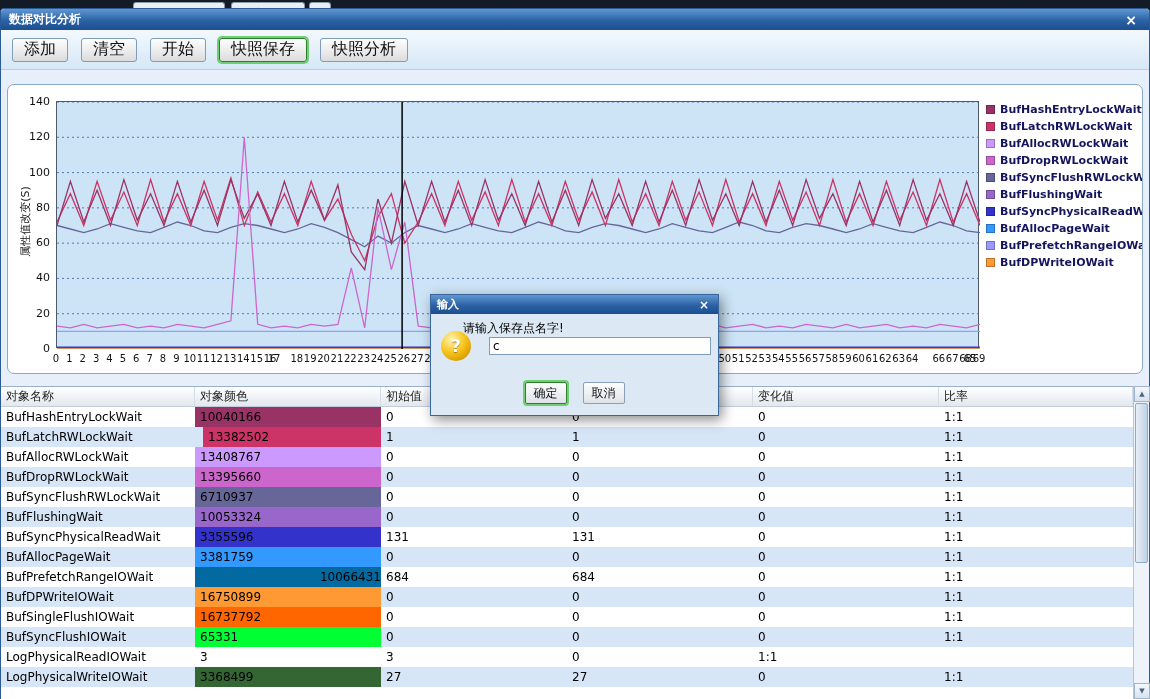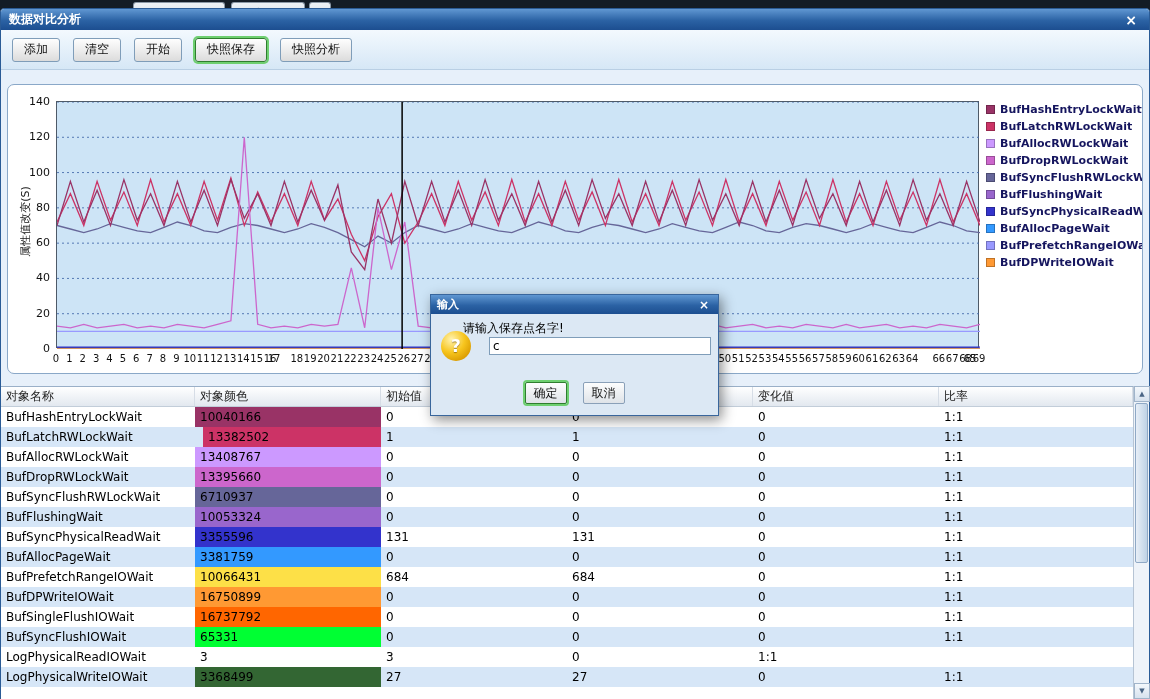--- a/index.html
+++ b/index.html
@@ -17,21 +17,21 @@
   .window { position:absolute; left:0; top:8px; width:1150px; height:691px;
             border:1px solid #2a5b96; background:#e7f0fa; border-radius:4px 4px 0 0; overflow:hidden; }
   .titlebar { height:21px; display:flex; align-items:center; padding:0 8px;
               background:linear-gradient(#6097d2,#2b62a4 55%,#1c4e90); color:#fff;
               border-radius:3px 3px 0 0; }
   .titlebar .title { font-size:12px; font-weight:bold; }
   .win-close { margin-left:auto; width:20px; text-align:center; font-size:14px; font-weight:bold; color:#fff; }
 
   .toolbar { height:40px; display:flex; align-items:center; gap:13px; padding-left:11px;
              background:linear-gradient(#f3f9fe,#d6e7f6); border-bottom:1px solid #b9cfe4; }
-  .tbtn { height:24px; padding:0 11px; font-size:12px; color:#111;
+  .tbtn { height:24px; padding:0 11px; font-size:16px; color:#111;
           font-family:"DejaVu Sans","Liberation Sans",sans-serif;
           background:linear-gradient(#fefefe,#dcdcdc); border:1px solid #7f9db9; border-radius:3px; }
   .tbtn.focused { border:1px solid #2f7d2f; box-shadow:0 0 0 2px #6ecf70; }
 
   
   .chart-panel { position:absolute; left:7px; top:84px; width:1136px; height:290px;
                  background:#fff; border:1px solid #8aa8c8; border-radius:7px; }
   .plot { position:absolute; left:48px; top:16px; width:923px; height:247px;
           background:#cde4f6; border:1px solid #4e5a68; }
   .plot svg { position:absolute; left:0; top:0; }
@@ -337,21 +337,21 @@
         <div class="trow alt">
           <div class="td">BufAllocPageWait</div>
           <div class="td" style="background: rgb(51, 153, 255);">3381759</div>
           <div class="td">0</div>
           <div class="td">0</div>
           <div class="td">0</div>
           <div class="td">1:1</div>
         </div>
         <div class="trow">
           <div class="td">BufPrefetchRangeIOWait</div>
-          <div class="td" style="background: #fde047;">10066431</div>
+          <div class="td" style="background: #0369a1; text-align: right;">10066431</div>
           <div class="td">684</div>
           <div class="td">684</div>
           <div class="td">0</div>
           <div class="td">1:1</div>
         </div>
         <div class="trow alt">
           <div class="td">BufDPWriteIOWait</div>
           <div class="td" style="background: rgb(255, 153, 51);">16750899</div>
           <div class="td">0</div>
           <div class="td">0</div>

